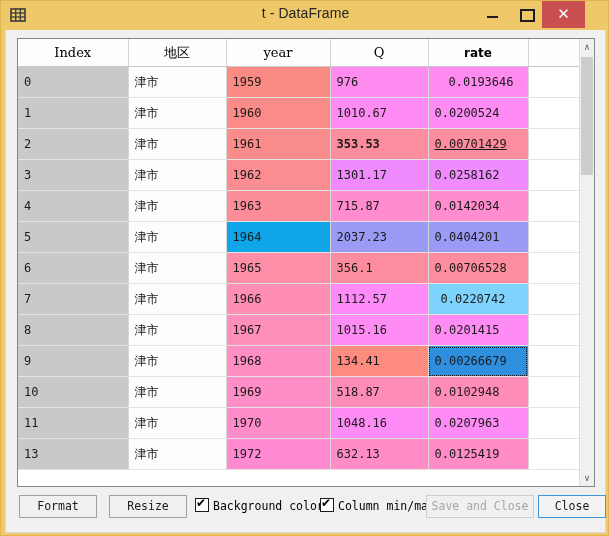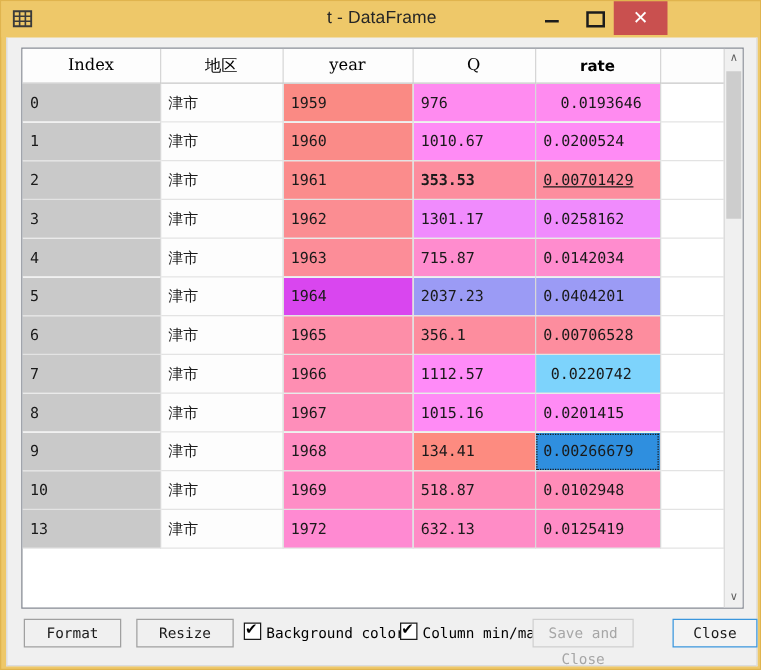--- a/index.html
+++ b/index.html
@@ -22,21 +22,21 @@
     height: 536px;
     background: #eec869;
     box-sizing: border-box;
     border: 1px solid #e0b44e;
   }
 
   
   #titlebar {
     position: absolute;
     left: 0; top: 0;
-    width: 533px;
+    width: 584px;
     height: 29px;
     background: #eec869;
   }
   #win-icon {
     position: absolute;
     left: 9px; top: 6px;
     width: 16px; height: 16px;
   }
   #title-text {
     position: absolute;
@@ -231,21 +231,21 @@
     font-size: 11.5px;
     color: #1a1a1a;
     text-align: center;
     line-height: 21px;
     cursor: default;
     padding: 0;
   }
   #btn-format { left: 2px;  width: 78px; }
   #btn-resize { left: 92px; width: 78px; }
   #btn-saveclose {
-    left: 409px; width: 81px;
+    left: 409px; width: 108px;
     color: #a6a6a6;
     border: 1px solid #cfcfcf;
     background: #f0f0f0;
   }
   #btn-closebtm {
     left: 521px; width: 68px;
     border: 1px solid #3a96dd;
     background: #f3f3f3;
   }
   .chk-wrap {
@@ -367,21 +367,21 @@
               <td class="c-index">4</td>
               <td class="c-region">津市</td>
               <td class="c-year" style="background: rgb(252, 141, 152);">1963</td>
               <td class="c-q" style="background: rgb(255, 140, 206);">715.87</td>
               <td class="c-rate" style="background: rgb(255, 140, 206);">0.0142034</td>
               <td class="c-pad"></td>
             </tr>
             <tr>
               <td class="c-index">5</td>
               <td class="c-region">津市</td>
-              <td class="c-year" style="background: #d946ef;">1964</td>
+              <td class="c-year" style="background: #0ea5e9;">1964</td>
               <td class="c-q" style="background: rgb(155, 155, 245);">2037.23</td>
               <td class="c-rate" style="background: rgb(155, 155, 245);">0.0404201</td>
               <td class="c-pad"></td>
             </tr>
             <tr>
               <td class="c-index">6</td>
               <td class="c-region">津市</td>
               <td class="c-year" style="background: rgb(253, 142, 168);">1965</td>
               <td class="c-q" style="background: rgb(253, 141, 158);">356.1</td>
               <td class="c-rate" style="background: rgb(253, 141, 158);">0.00706528</td>
@@ -410,20 +410,28 @@
               <td class="c-q" style="background: rgb(253, 139, 128);">134.41</td>
               <td class="c-rate sel">0.00266679</td>
               <td class="c-pad"></td>
             </tr>
             <tr>
               <td class="c-index">10</td>
               <td class="c-region">津市</td>
               <td class="c-year" style="background: rgb(255, 141, 198);">1969</td>
               <td class="c-q" style="background: rgb(255, 140, 184);">518.87</td>
               <td class="c-rate" style="background: rgb(255, 140, 184);">0.0102948</td>
+              <td class="c-pad"></td>
+            </tr>
+            <tr>
+              <td class="c-index">11</td>
+              <td class="c-region">津市</td>
+              <td class="c-year" style="background: rgb(255, 140, 202);">1970</td>
+              <td class="c-q" style="background: rgb(255, 139, 246);">1048.16</td>
+              <td class="c-rate" style="background: rgb(255, 139, 246);">0.0207963</td>
               <td class="c-pad"></td>
             </tr>
             <tr>
               <td class="c-index">13</td>
               <td class="c-region">津市</td>
               <td class="c-year" style="background: rgb(255, 138, 210);">1972</td>
               <td class="c-q" style="background: rgb(255, 140, 198);">632.13</td>
               <td class="c-rate" style="background: rgb(255, 140, 198);">0.0125419</td>
               <td class="c-pad"></td>
             </tr>

